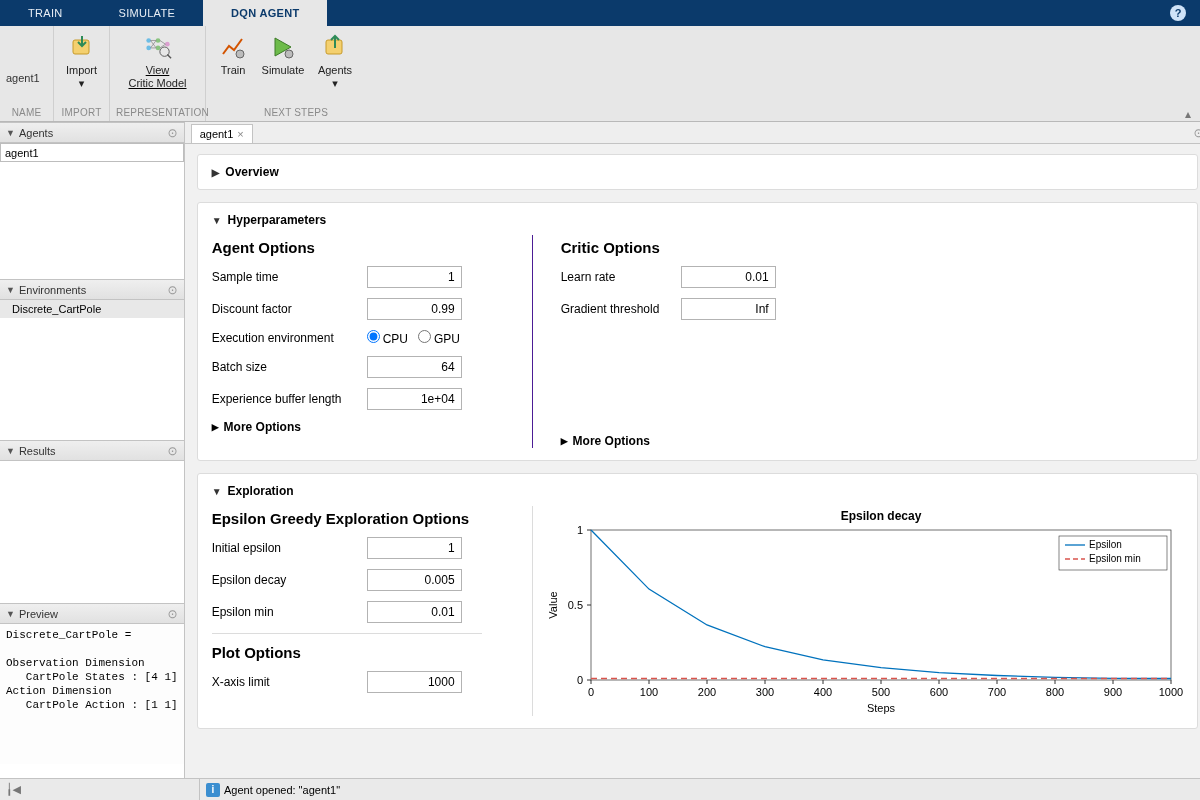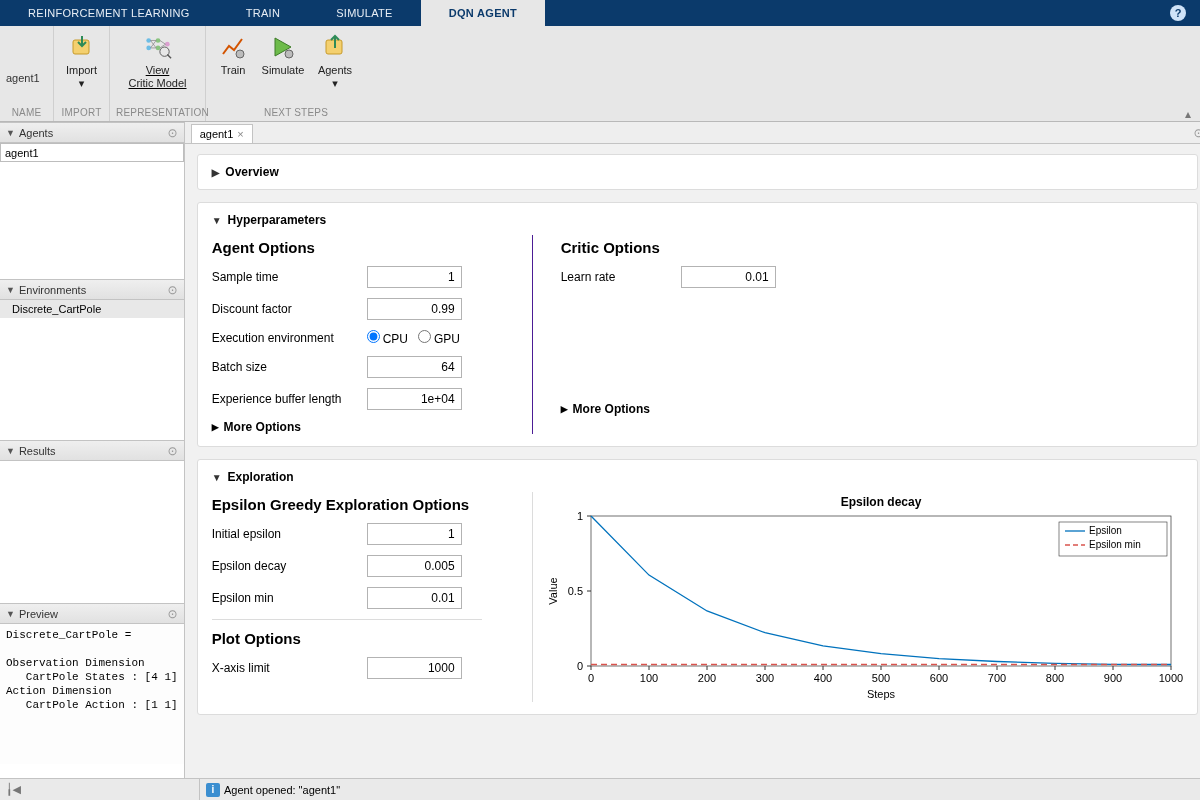--- a/index.html
+++ b/index.html
@@ -62,21 +62,20 @@
   .status { height:22px; background:#eaeaea; border-top:1px solid #c3c3c3; display:flex; align-items:center; font-size:11px; }
   .status-left { width:200px; border-right:1px solid #c3c3c3; height:100%; display:flex; align-items:center; padding:0 6px; color:#777; }
   .status-msg { padding-left:6px; display:flex; align-items:center; gap:4px; }
   .info-badge { width:14px; height:14px; background:#3b8ed0; color:#fff; border-radius:2px; font-size:10px; display:flex; align-items:center; justify-content:center; font-weight:bold; }
   svg { display:block; }
 </style>
 </head>
 <body>
 
 <div class="top-tabs">
-  <div class="top-tab">REINFORCEMENT LEARNING</div>
   <div class="top-tab">TRAIN</div>
   <div class="top-tab">SIMULATE</div>
   <div class="top-tab active">DQN AGENT</div>
   <div class="help-btn">
     <span class="help-circle">?</span>
   </div>
 </div>
 
 <div class="toolstrip">
 
@@ -253,20 +252,24 @@
             <div class="more-opt">
               <span class="tri">▶</span>
               <span>More Options</span>
             </div>
           </div>
           <div class="col">
             <div class="subhead">Critic Options</div>
             <div class="frow">
                 <span class="flab" style="flex-basis:120px">Learn rate</span>
               <input class="num-input" value="0.01" style="">
+              </div>
+            <div class="frow">
+                <span class="flab" style="flex-basis:120px">Gradient threshold</span>
+              <input class="num-input" value="Inf" style="">
               </div>
             <div style="height:98px"></div>
             <div class="more-opt">
               <span class="tri">▶</span>
               <span>More Options</span>
             </div>
           </div>
         </div>
       </div>
 

